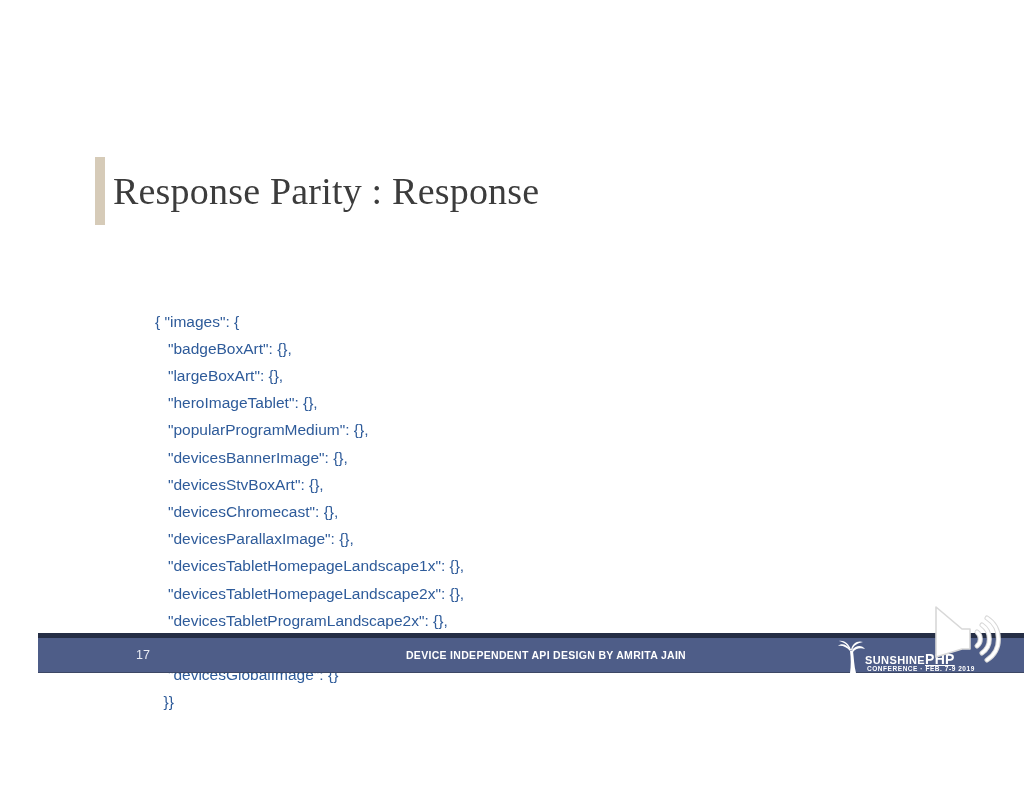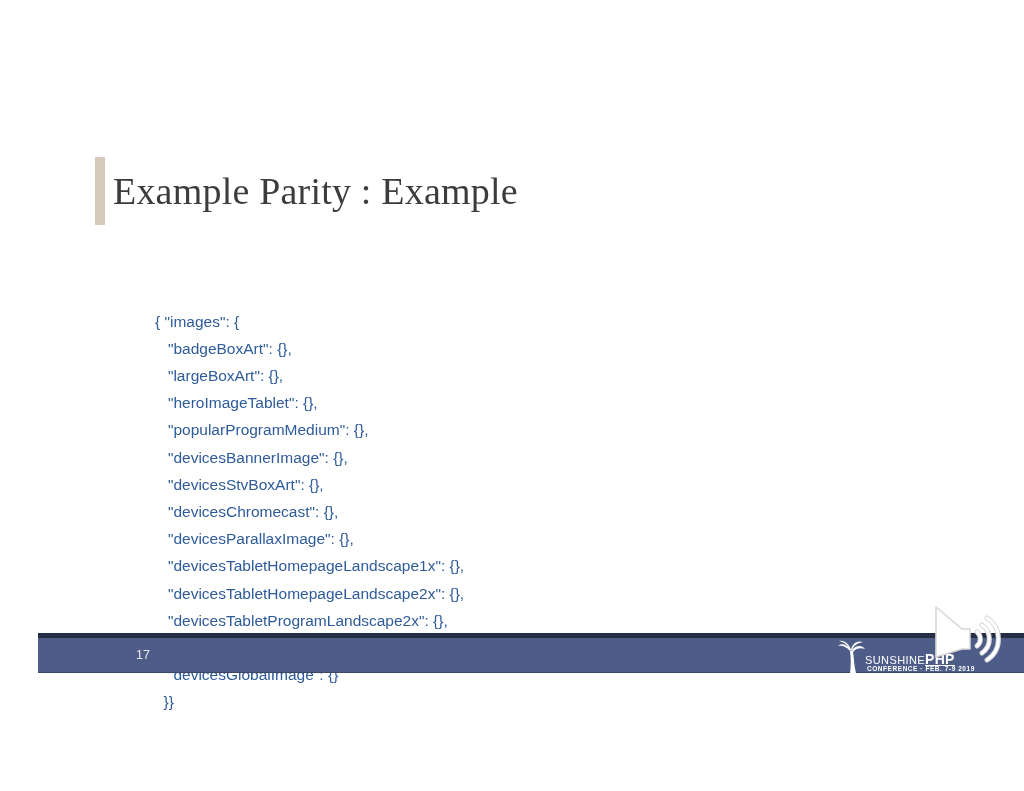--- a/index.html
+++ b/index.html
@@ -66,50 +66,51 @@
     position:absolute;right:78px;top:-2px;
     width:118px;height:40px;
     color:#FFFFFF;
   }
   .logo-palm{position:absolute;left:0;top:4px;}
   .logo-sun{position:absolute;right:4px;top:1px;}
   .logo-textline{
     position:absolute;left:27px;top:15px;
     white-space:nowrap;line-height:1;
   }
-  .logo-sunshine{font-size:11px;font-weight:normal;letter-spacing:0.4px;}
+  .logo-sunshine{font-size:11px;font-weight:bold;letter-spacing:0.4px;}
   .logo-php{font-size:14px;font-weight:bold;letter-spacing:0.3px;text-decoration:underline;}
   .logo-subtitle{
     position:absolute;left:29px;top:29px;
     font-size:6.5px;font-weight:bold;letter-spacing:0.55px;
     white-space:nowrap;
   }
   
   .audio-icon{
     position:absolute;left:928px;top:599px;
     width:76px;height:66px;
   }
 </style>
 </head>
 <body>
 
 <div class="canvas">
 
   <div class="accent-bar" style="background: rgb(214, 203, 184);"></div>
 
-  <h1 class="slide-title" style="margin: 0px; font-weight: normal; color: rgb(60, 60, 60);">Example Parity : Example</h1>
+  <h1 class="slide-title" style="margin: 0px; font-weight: normal; color: rgb(60, 60, 60);">Response Parity : Response</h1>
 
   <div class="code-block" style="color: rgb(46, 91, 154);">
     
   <div class="code-line">{ "images": {</div><div class="code-line">   "badgeBoxArt": {},</div><div class="code-line">   "largeBoxArt": {},</div><div class="code-line">   "heroImageTablet": {},</div><div class="code-line">   "popularProgramMedium": {},</div><div class="code-line">   "devicesBannerImage": {},</div><div class="code-line">   "devicesStvBoxArt": {},</div><div class="code-line">   "devicesChromecast": {},</div><div class="code-line">   "devicesParallaxImage": {},</div><div class="code-line">   "devicesTabletHomepageLandscape1x": {},</div><div class="code-line">   "devicesTabletHomepageLandscape2x": {},</div><div class="code-line">   "devicesTabletProgramLandscape2x": {},</div><div class="code-line">   "devicesTabletProgramPortrait2x": {},</div><div class="code-line">   "devicesGlobalImage": {}</div><div class="code-line">  }}</div></div>
 
   <div class="footer" style="background: rgb(78, 93, 136); margin-left: 24px;">
     <div class="footer-strip" style="background: rgb(37, 46, 69);"></div>
     <div class="footer-content">
       <span class="page-number">17</span>
+      <span class="footer-center-text">DEVICE INDEPENDENT API DESIGN BY AMRITA JAIN</span>
 
       <div class="logo">
         <svg class="logo-palm" width="28" height="34" viewBox="0 0 28 34">
           <g fill="#FFFFFF">
             <path d="M13 10 C9 4 3 3 0 6 C4 5 9 7 12 11 Z"></path>
             <path d="M13 10 C11 3 5 0 1 1 C6 2 10 5 12 10 Z"></path>
             <path d="M13 10 C14 3 20 0 25 2 C20 3 15 5 14 11 Z"></path>
             <path d="M14 10 C18 5 24 5 27 9 C22 7 17 9 15 12 Z"></path>
             <path d="M12 11 L15 11 C16 18 16 26 18 33 L12 33 C13 26 13 18 12 11 Z"></path>
             <path d="M9 33 L22 33 L22 34 L9 34 Z"></path>

